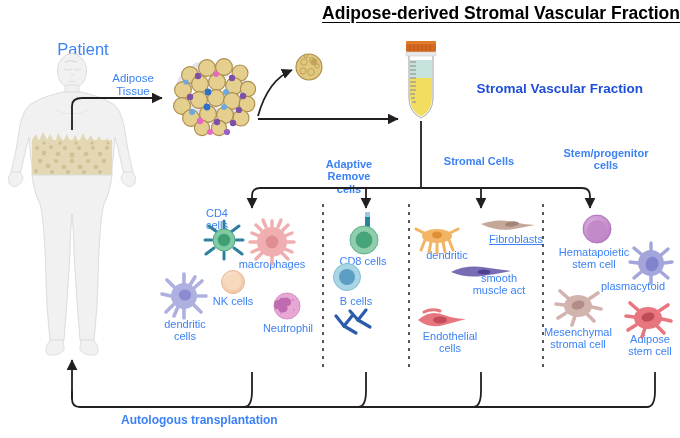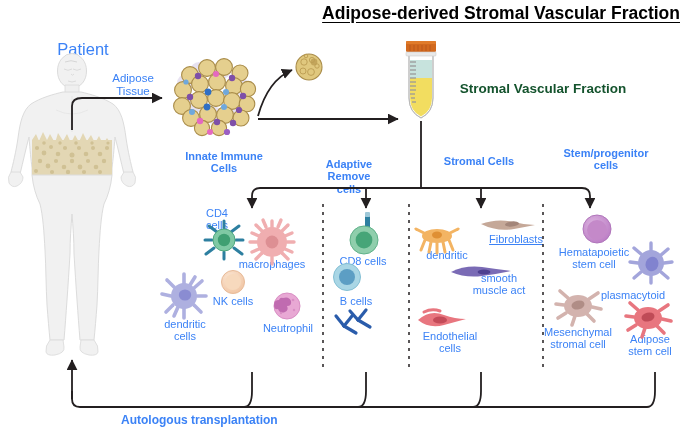--- a/index.html
+++ b/index.html
@@ -31,42 +31,42 @@
     text-underline-offset: 3px;
   }
 
   
   #patient-label { left: 28px; top: 40px; width: 110px; font-size: 16.5px; }
   #adipose-tissue-label { left: 96px; top: 72px; width: 74px; font-size: 11.5px; }
   #remove-adipocytes-label { left: 330px; top: 42px; width: 78px; font-size: 11.5px; }
   #svf-label {
     left: 443px; top: 81px; width: 200px;
     font-size: 13.5px; font-weight: bold;
-    color: #14532d; text-align: center;
+    color: #1d4ed8; text-align: right;
   }
   .grouphdr { font-size: 11px; font-weight: bold; }
   #hdr-innate { left: 178px; top: 150px; width: 92px; }
   #hdr-adaptive { left: 303px; top: 158px; width: 92px; }
   #hdr-stromal { left: 434px; top: 155px; width: 90px; }
   #hdr-stem { left: 560px; top: 147px; width: 92px; }
 
   .cellname { font-size: 11px; }
   #n-cd4 { left: 193px; top: 207px; width: 48px; }
   #n-macrophages { left: 230px; top: 258px; width: 84px; }
   #n-nk { left: 203px; top: 295px; width: 60px; }
   #n-dendritic { left: 151px; top: 318px; width: 68px; }
   #n-neutrophil { left: 252px; top: 322px; width: 72px; }
   #n-cd8 { left: 330px; top: 255px; width: 66px; }
   #n-bcells { left: 328px; top: 295px; width: 56px; }
   #n-pericytes { left: 416px; top: 249px; width: 62px; }
   #n-fibroblasts { left: 478px; top: 233px; width: 76px; text-decoration: underline; }
   #n-smoothmuscle { left: 462px; top: 272px; width: 74px; }
   #n-endothelial { left: 417px; top: 330px; width: 66px; }
   #n-hsc { left: 551px; top: 246px; width: 86px; }
-  #n-plasmacytoid { left: 593px; top: 289px; width: 80px; }
+  #n-plasmacytoid { left: 593px; top: 280px; width: 80px; }
   #n-msc { left: 536px; top: 326px; width: 84px; }
   #n-asc { left: 623px; top: 333px; width: 54px; }
   #autologous-label {
     left: 88px; top: 414px; width: 230px;
     font-size: 12px; font-weight: bold; text-align: left; margin-left: 33px;
   }
 
   svg.layer { position: absolute; left: 0; top: 0; }
 </style>
 </head>
@@ -74,22 +74,20 @@
 
 <div id="canvas">
 
   <div class="lbl" id="title">Adipose-derived Stromal Vascular Fraction</div>
 
   <div class="lbl" id="patient-label">Patient</div>
   <div class="lbl" id="adipose-tissue-label">Adipose
 Tissue</div>
   <div class="lbl" id="svf-label">Stromal Vascular Fraction</div>
 
-  <div class="lbl grouphdr" id="hdr-innate">Innate Immune
-Cells</div>
   <div class="lbl grouphdr" id="hdr-adaptive">Adaptive Remove
 cells</div>
   <div class="lbl grouphdr" id="hdr-stromal">Stromal Cells</div>
   <div class="lbl grouphdr" id="hdr-stem">Stem/progenitor
 cells</div>
 
   <div class="lbl cellname" id="n-cd4">CD4
 cells</div>
   <div class="lbl cellname" id="n-macrophages">macrophages</div>
   <div class="lbl cellname" id="n-nk">NK cells</div>

